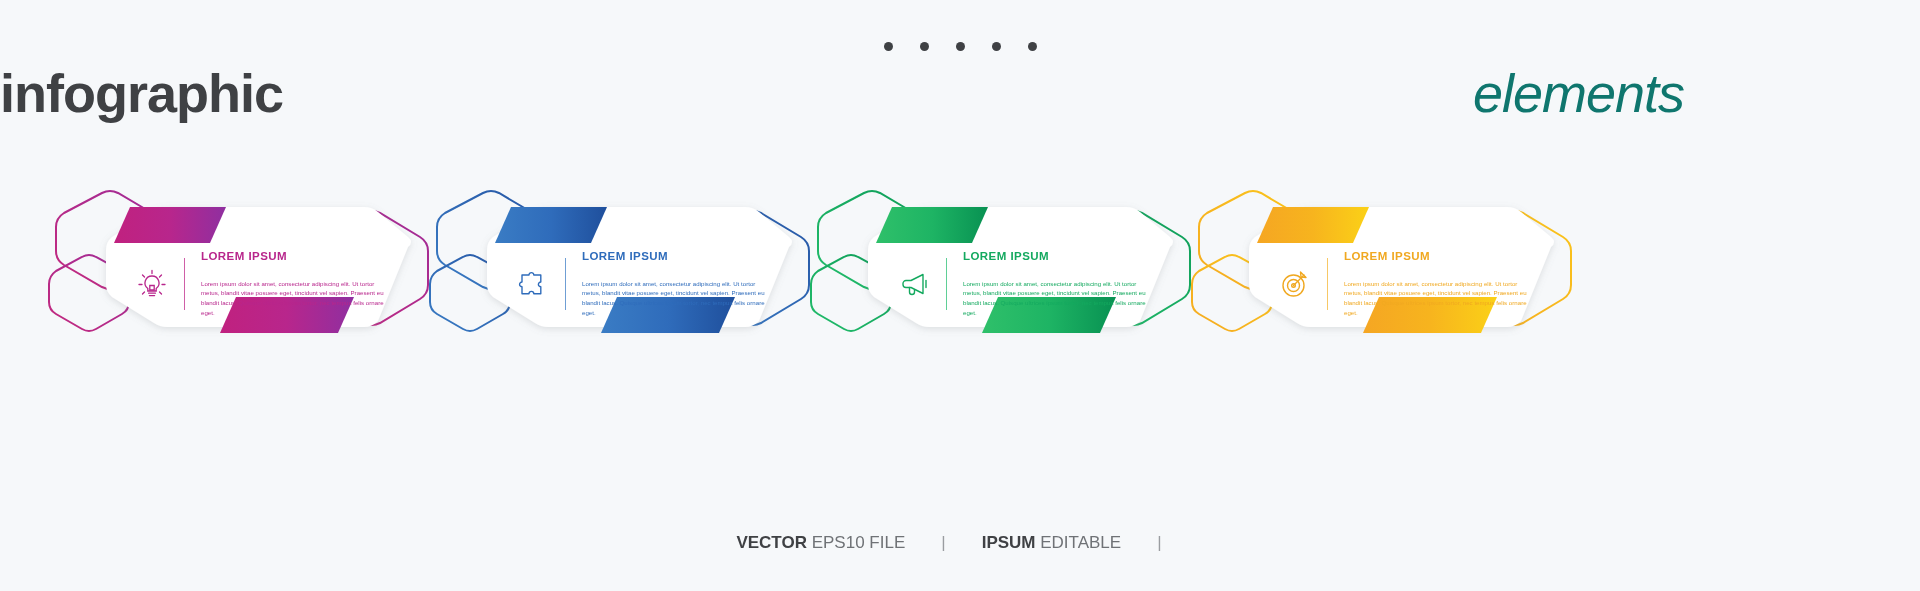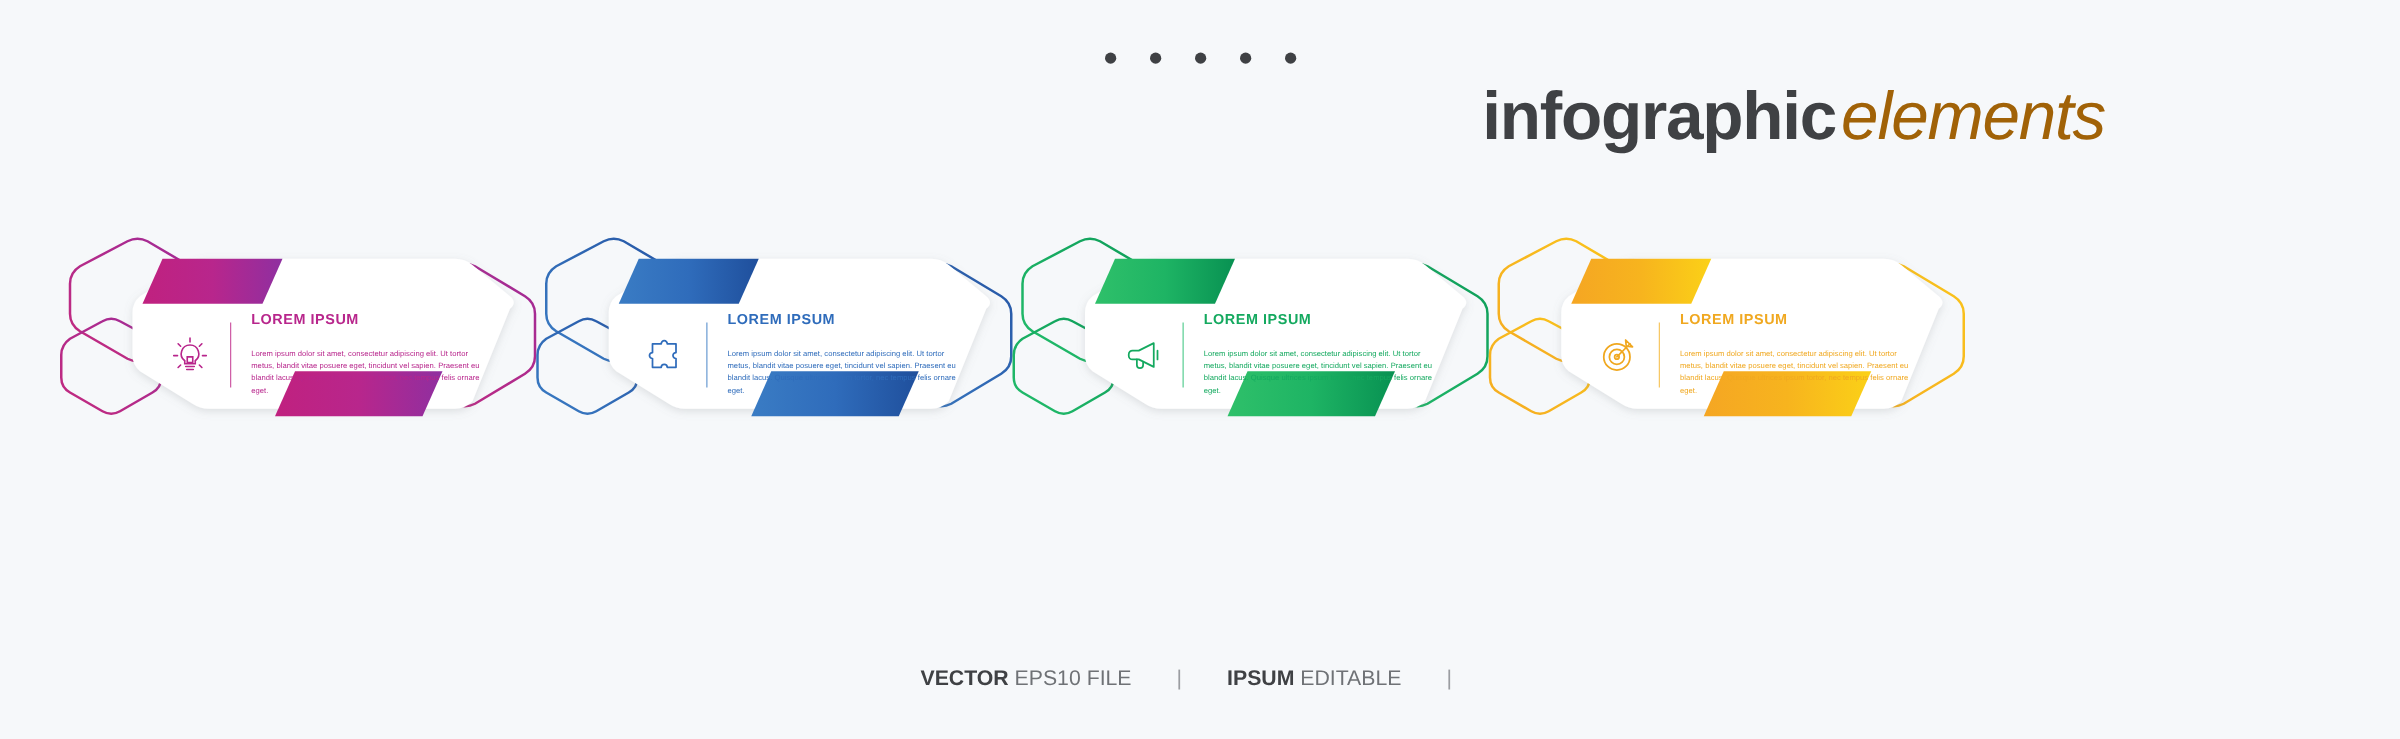--- a/index.html
+++ b/index.html
@@ -13,28 +13,28 @@
 
   
   .header { position:absolute; left:0; top:0; width:1920px; height:160px; }
   .dots {
     position:absolute; left:0; top:42px; width:1920px;
     display:flex; justify-content:center; gap:27px;
   }
   .dot { width:9px; height:9px; border-radius:50%; background:#3f4144; }
   .title-row {
     position:absolute; left:0; top:62px; width:1684px;
-    display:flex; justify-content:flex-end; align-items:baseline;
+    display:flex; justify-content:space-between; align-items:baseline;
     white-space:nowrap;
   }
   .title-bold {
     font-size:54px; font-weight:700; color:#3f4144; letter-spacing:-1px;
   }
   .title-light {
-    font-size:54px; font-weight:400; font-style:italic; color:#a16207;
+    font-size:54px; font-weight:400; font-style:italic; color:#0f766e;
     letter-spacing:-1px; margin-left:4px;
   }
 
   
   .cards { position:absolute; left:0; top:185px; width:1920px; height:175px; }
   .card { position:absolute; top:0; width:430px; height:175px; }
   .card-0 { left:34px; }
   .card-1 { left:415px; }
   .card-2 { left:796px; }
   .card-3 { left:1177px; }

